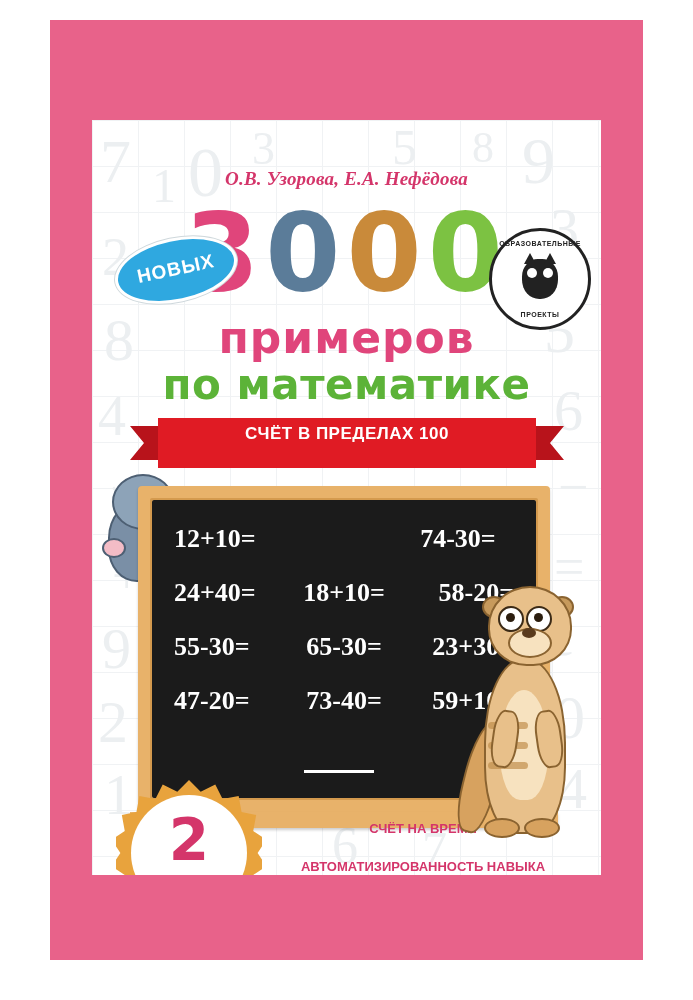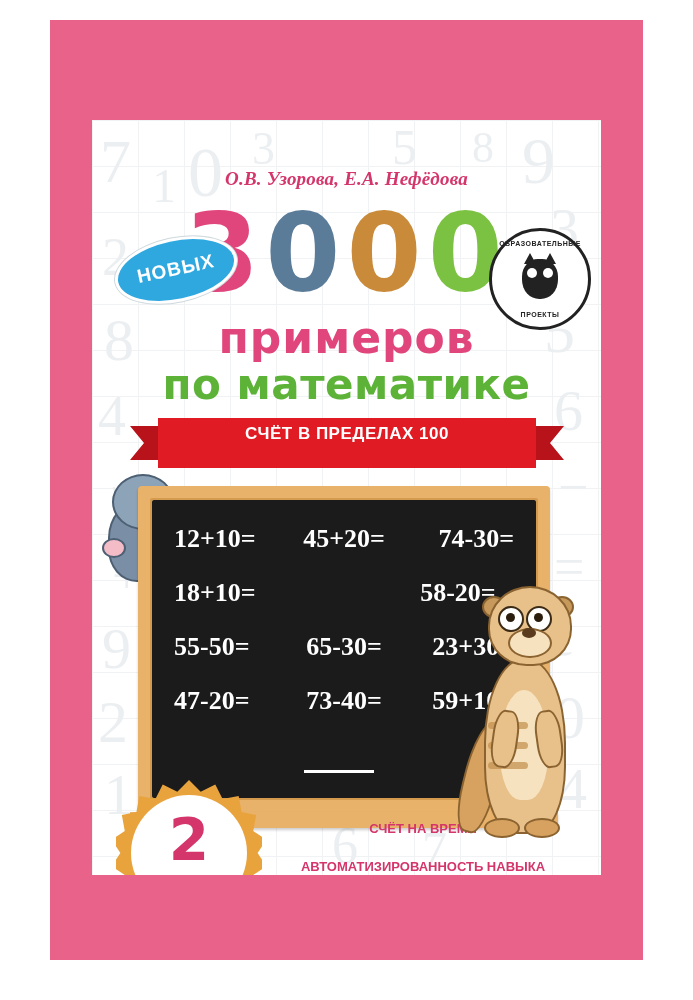--- a/index.html
+++ b/index.html
@@ -664,29 +664,29 @@
           <div class="tooth r"></div>
         </div>
       </div>
 
       <div class="board-wrap">
         <div class="board-frame"></div>
         <div class="board">
           <div class="board-rows">
             <div class="board-row">
               <span>12+10=</span>
-              <span>45+20=</span>
               <span>74-30=</span>
             </div>
             <div class="board-row">
+              <span>24+40=</span>
               <span>18+10=</span>
               <span>58-20=</span>
             </div>
             <div class="board-row">
-              <span>55-50=</span>
+              <span>55-30=</span>
               <span>65-30=</span>
               <span>23+30=</span>
             </div>
             <div class="board-row">
               <span>47-20=</span>
               <span>73-40=</span>
               <span>59+10=</span>
             </div>
           </div>
           <div class="board-dash"></div>

